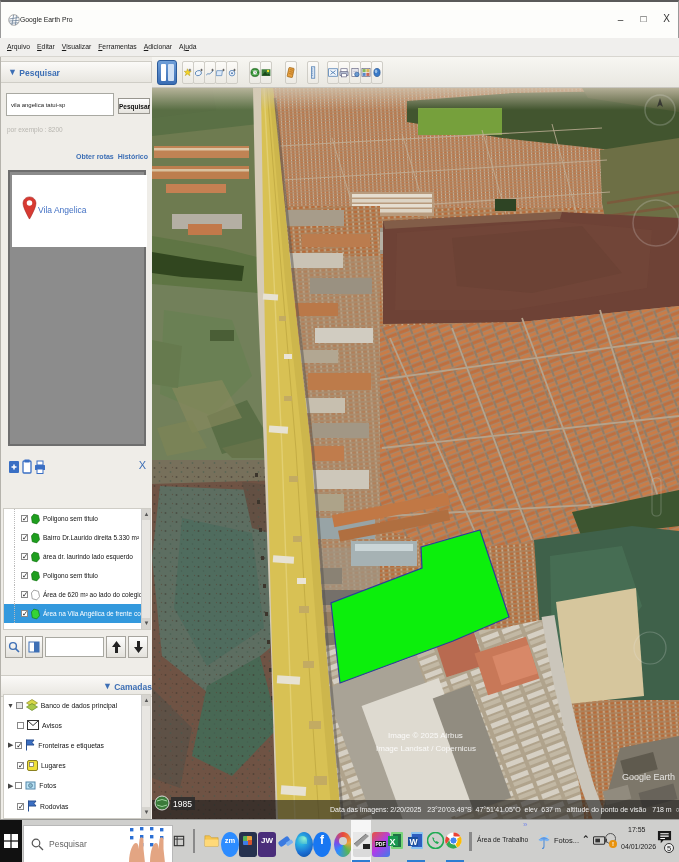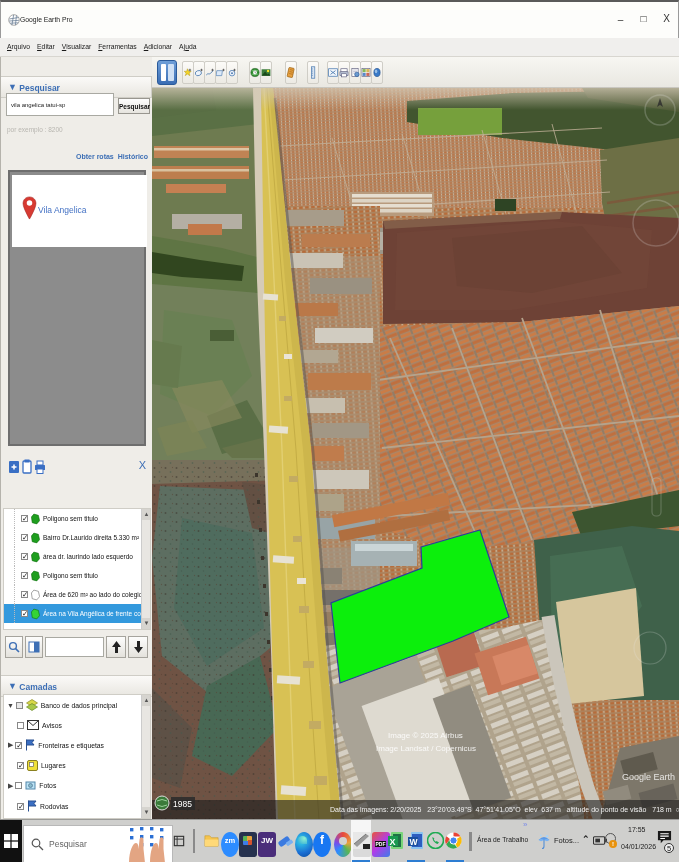--- a/index.html
+++ b/index.html
@@ -50,21 +50,21 @@
         <span style="position:absolute;right:23px;top:5px">□</span>
         <span style="position:absolute;right:0px;top:5px">X</span>
       </div>
   </div>
   <div id="menubar">
     <span><u>A</u>rquivo</span><span><u>E</u>ditar</span><span><u>V</u>isualizar</span><span><u>F</u>erramentas</span><span><u>A</u>dicionar</span><span>Aj<u>u</u>da</span>
   </div>
 
   <div id="sidebar">
 
-    <div class="panelhead" style="margin-top:19px"><span class="tri">▼</span> Pesquisar</div>
+    <div class="panelhead" style="margin-top:4px"><span class="tri">▼</span> Pesquisar</div>
     <div style="position:absolute;left:5px;top:36px;width:108px;height:23px;background:#fff;border:1px solid #a9a9a2;font-size:6px;color:#222;padding:8px 0 0 4px;">vila angelica tatui-sp</div>
     <div style="position:absolute;left:117px;top:41px;width:32px;height:16px;background:linear-gradient(#fefefe,#e6e4de);border:1px solid #98968f;font-size:6.5px;font-weight:bold;color:#111;text-align:center;padding-top:4px;">Pesquisar</div>
     <div style="position:absolute;left:6px;top:69px;font-size:6.5px;color:#b8b6b0;">por exemplo : 8200</div>
     <div style="position:absolute;right:4px;top:96px;font-size:7px;font-weight:bold;color:#3d6fb5;">Obter rotas&nbsp; Histórico</div>
 
     <div style="position:absolute;left:7px;top:113px;width:138px;height:276px;background:#8c8c8c;border:2px solid #6e6e6e;text-align:center;">
       <div style="position:absolute;left:2px;top:3px;width:135px;height:72px;background:#fff;">
         <svg style="position:absolute;left:10px;top:21px" width="15" height="24" viewBox="0 0 16 26">
           <path d="M8 1 C3.6 1 1 4.4 1 8 C1 13 8 25 8 25 C8 25 15 13 15 8 C15 4.4 12.4 1 8 1 Z" fill="#d73a32" stroke="#a02620" stroke-width="0.6"></path>
           <circle cx="8" cy="7.5" r="3" fill="#fff"></circle>
@@ -154,21 +154,21 @@
             <path d="M5.5 0 L10 6 L7 6 L7 12 L4 12 L4 6 L1 6 Z" fill="#222"></path>
           </svg>
         </div>
       <div class="mbtn" style="left:125px;width:20px;">
           <svg width="11" height="12" viewBox="0 0 11 12">
             <path d="M5.5 12 L10 6 L7 6 L7 0 L4 0 L4 6 L1 6 Z" fill="#222"></path>
           </svg>
         </div>
     </div>
 
-    <div class="panelhead" style="position:absolute;left:0;top:618px;width:152px;"><span class="tri">▼</span> Camadas</div>
+    <div class="panelhead" style="position:absolute;left:0;top:618px;width:152px;text-align:right;"><span class="tri">▼</span> Camadas</div>
     <div id="layers" style="position:absolute;left:2px;top:637px;width:148px;height:125px;background:#fff;border:1px solid #cfcdc6;font-size:6.8px;color:#111;overflow:hidden;">
       <div class="lrow" style="padding-left:3px;"><span style="font-size:7px;color:#444;">▼</span>&nbsp;<span class="cb" style="background:#e8e8e8;"></span><svg class="pg" width="12" height="12" viewBox="0 0 12 12">
             <path d="M6 0.5 L11.5 4 L6 7.5 L0.5 4 Z" fill="#d8d848" stroke="#8a8a28" stroke-width="0.7"></path>
             <path d="M6 4.5 L11.5 8 L6 11.5 L0.5 8 Z" fill="#a8c848" stroke="#6a8a28" stroke-width="0.7"></path>
           </svg><span>Banco de dados principal</span></div>
       <div class="lrow" style="padding-left:13px;">
           <span class="cb"></span>
           <svg class="pg" width="12" height="10" viewBox="0 0 12 10">
             <rect x="0.5" y="0.5" width="11" height="9" fill="#fff" stroke="#333"></rect>
             <path d="M0.5 0.5 L6 5.5 L11.5 0.5" fill="none" stroke="#333"></path>

